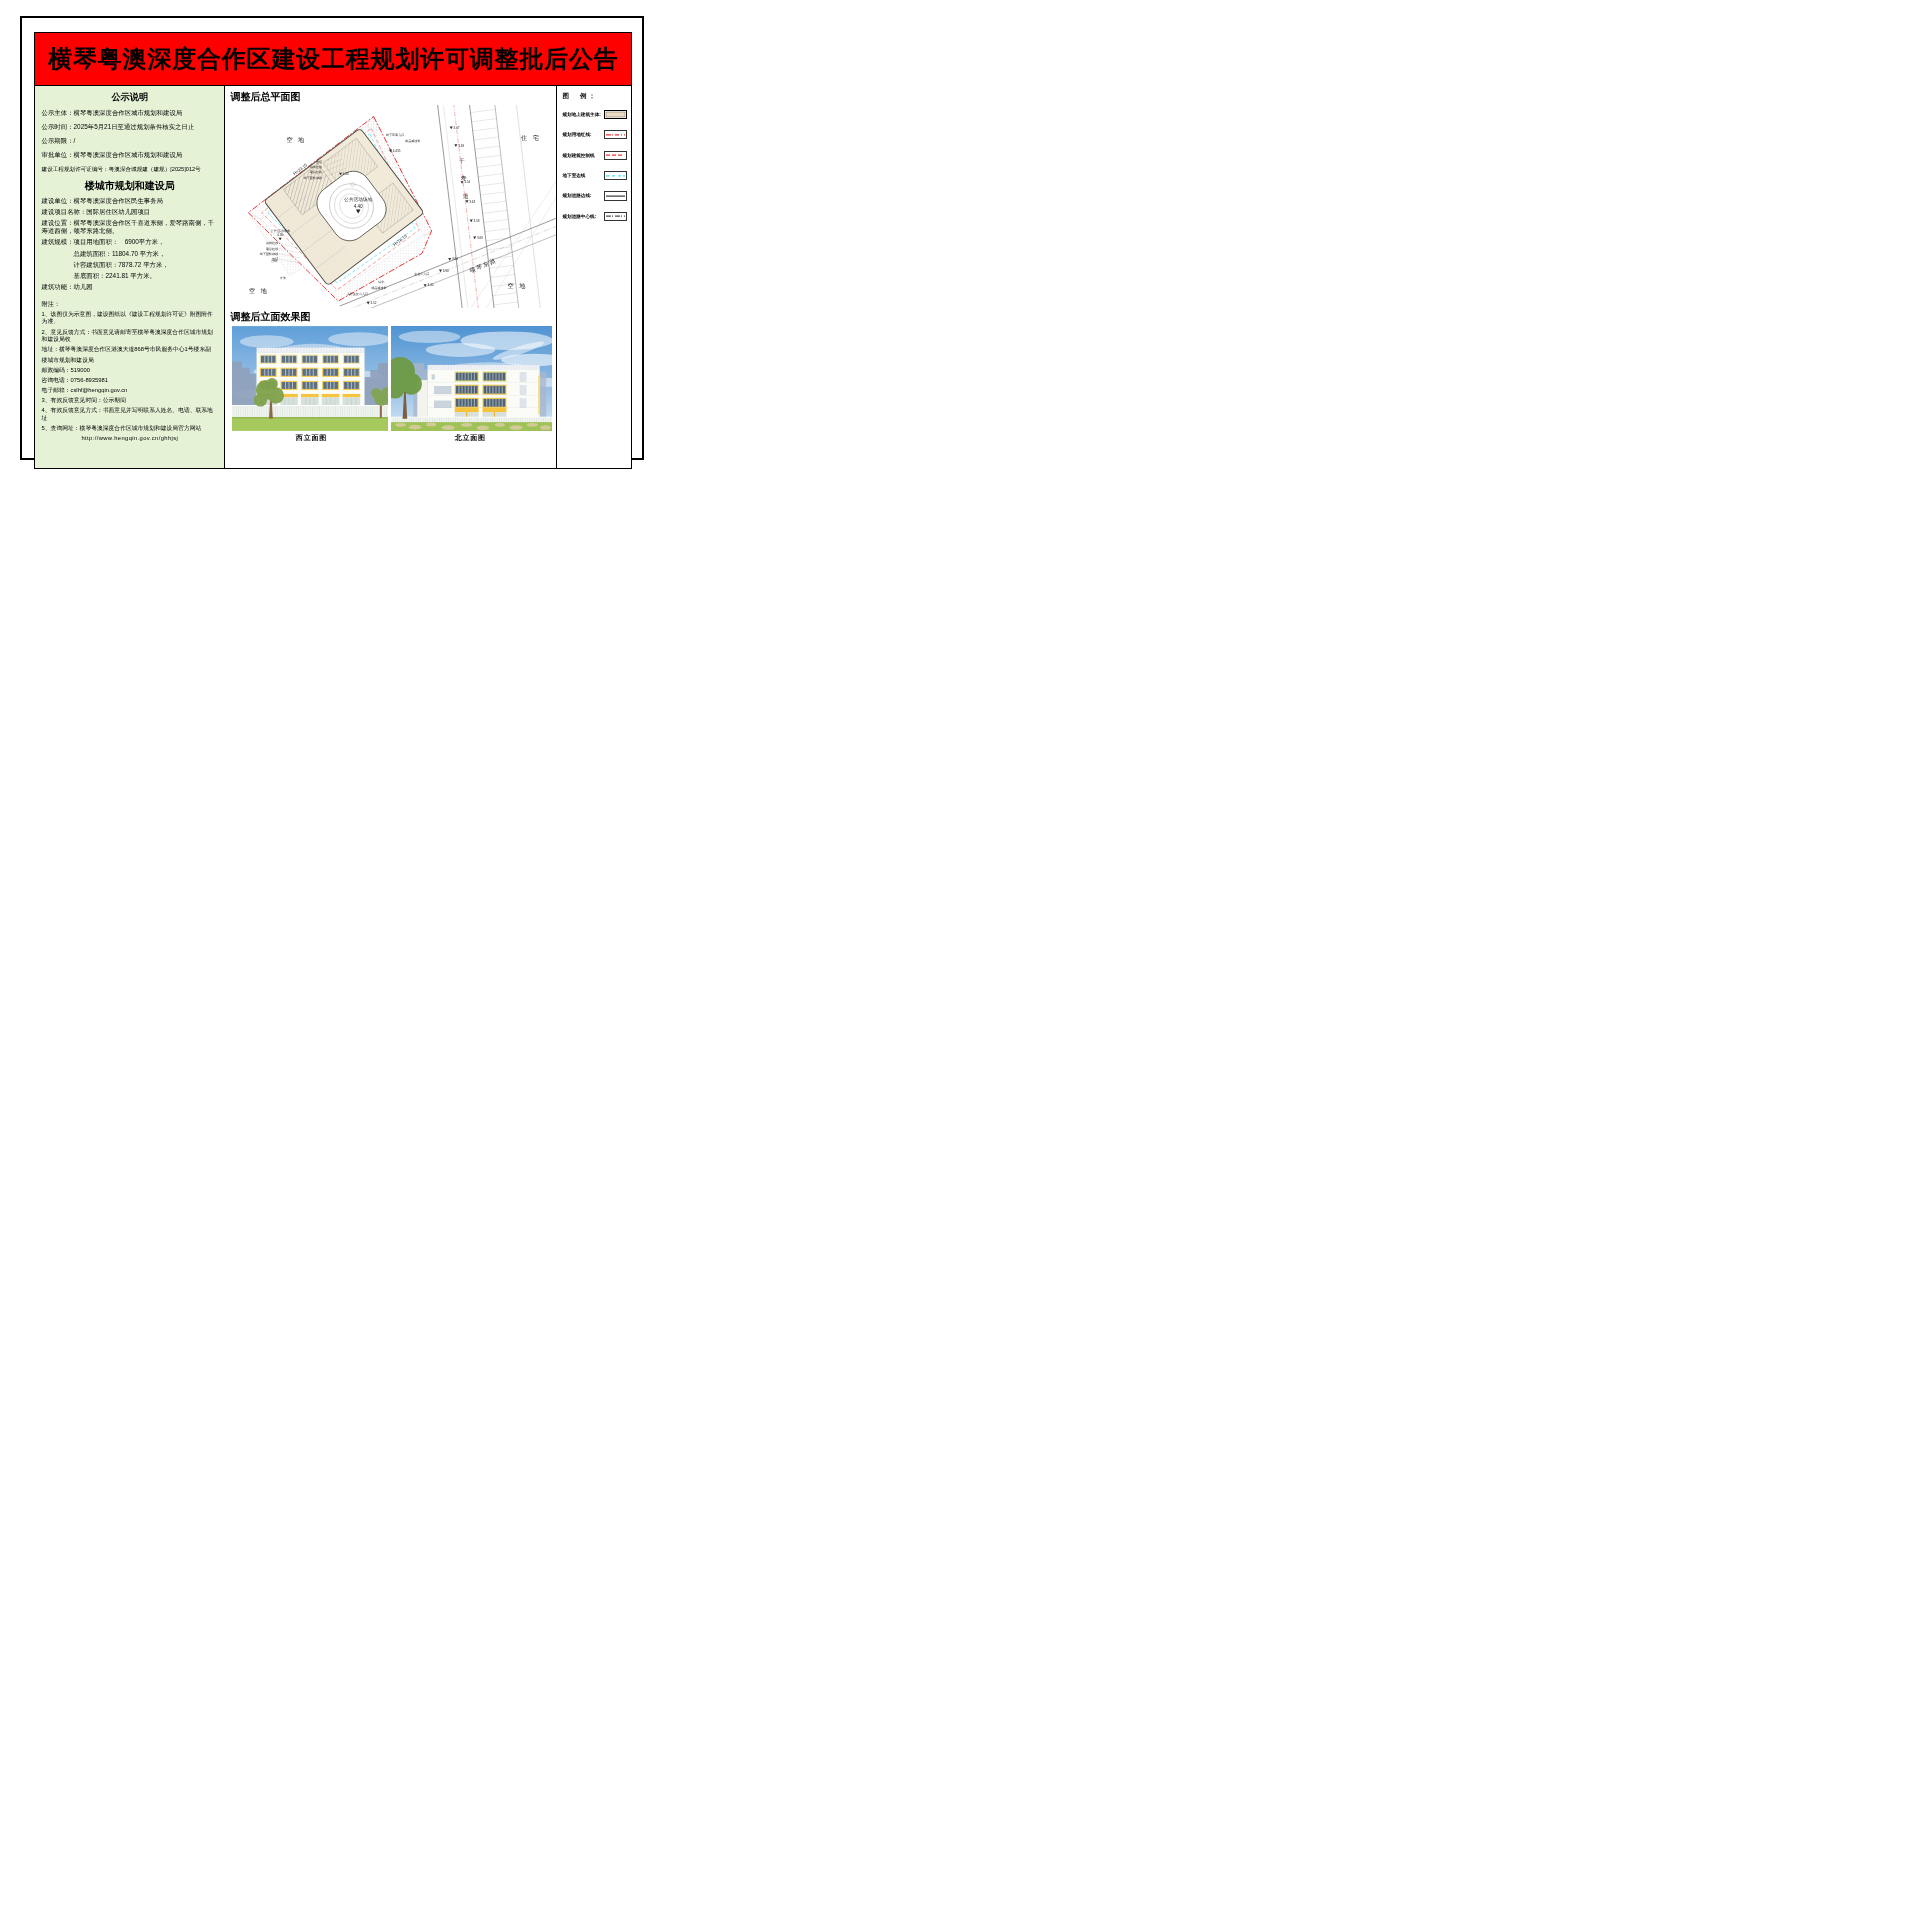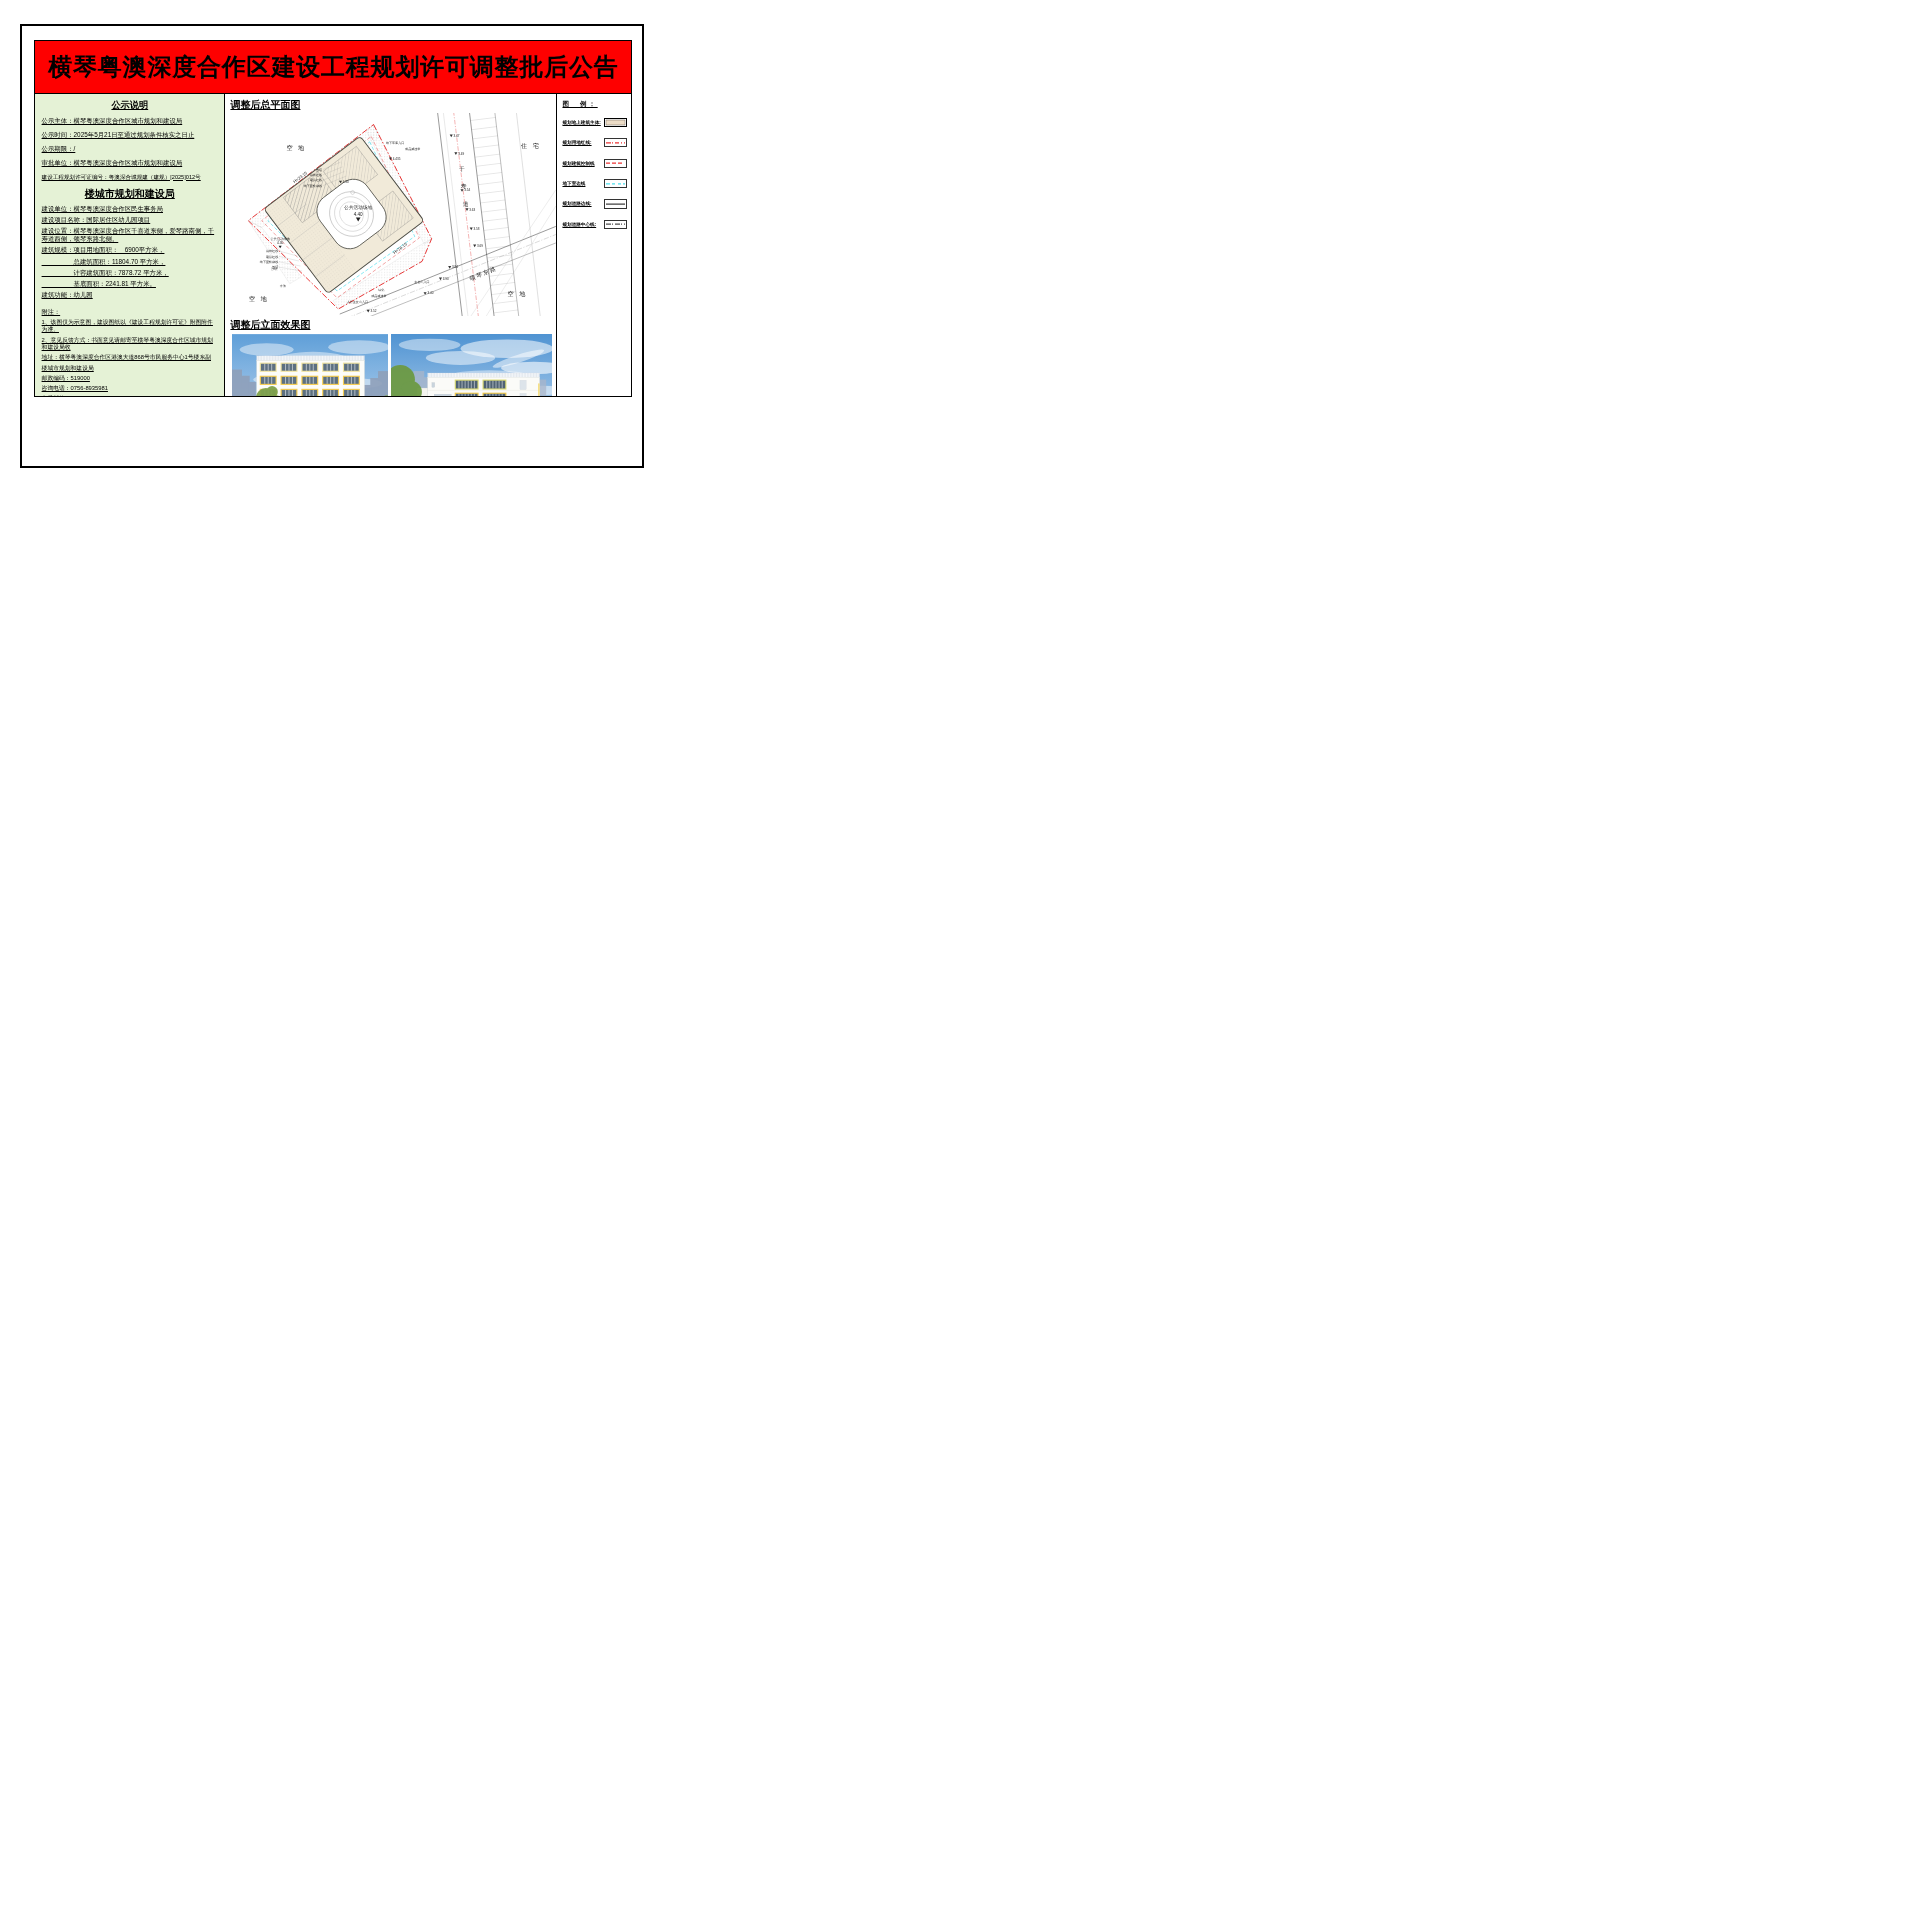--- a/index.html
+++ b/index.html
@@ -1,25 +1,25 @@
 <!DOCTYPE html>
 <html style="font-size:6.2px"><head>
 <meta charset="utf-8">
 <style>
   html,body{margin:0;padding:0;background:#fff;}
   body{font-family:"Liberation Sans","DejaVu Sans",sans-serif;color:#000;}
   .page{position:relative;width:676px;height:478px;background:#fff;overflow:hidden;}
-  .frame{position:absolute;left:20.4px;top:24px;width:624px;height:444px;border:2.3px solid #000;
+  .frame{position:absolute;left:20.4px;top:16px;width:624px;height:444px;border:2.3px solid #000;
          box-sizing:border-box;padding:13.5px 10px 0 12px;background:#fff;}
   
   .banner{height:55px;border:1.2px solid #000;background:#fe0000;display:flex;align-items:center;justify-content:center;box-sizing:border-box;}
   .banner span{font-size:24px;font-weight:bold;letter-spacing:0.8px;white-space:nowrap;color:#000;}
   
   .panels{display:flex;align-items:stretch;}
-  .panels > *{border:1.2px solid #000;margin-top:-1.2px;box-sizing:border-box;height:304px;overflow:hidden;text-decoration:underline;}
+  .panels > *{border:1.2px solid #000;margin-top:-1.2px;box-sizing:border-box;height:384px;overflow:hidden;}
   .left-panel{width:191px;background:#e5f2d6;padding:3.1px 6.2px;}
   .mid-panel{width:334px;margin-left:-1.2px;background:#fff;}
   .legend-panel{width:76px;margin-left:-1.2px;background:#fff;padding:4.6px 4.6px 0 5px;}
   
   .sec-h{font-size:9.2px;font-weight:bold;text-align:center;margin:1.5px 0 4.6px;}
   .sec-h2{font-size:10px;font-weight:bold;text-align:center;margin:5.4px 0 3.9px;}
   .notice p{font-size:6.4px;line-height:1.32;margin:0 0 5.8px;}
   .notice p.small{font-size:5.6px;}
   .proj p{font-size:6.4px;line-height:1.32;margin:0 0 2.7px;white-space:pre-wrap;}
   .notes{margin-top:8.5px;}

